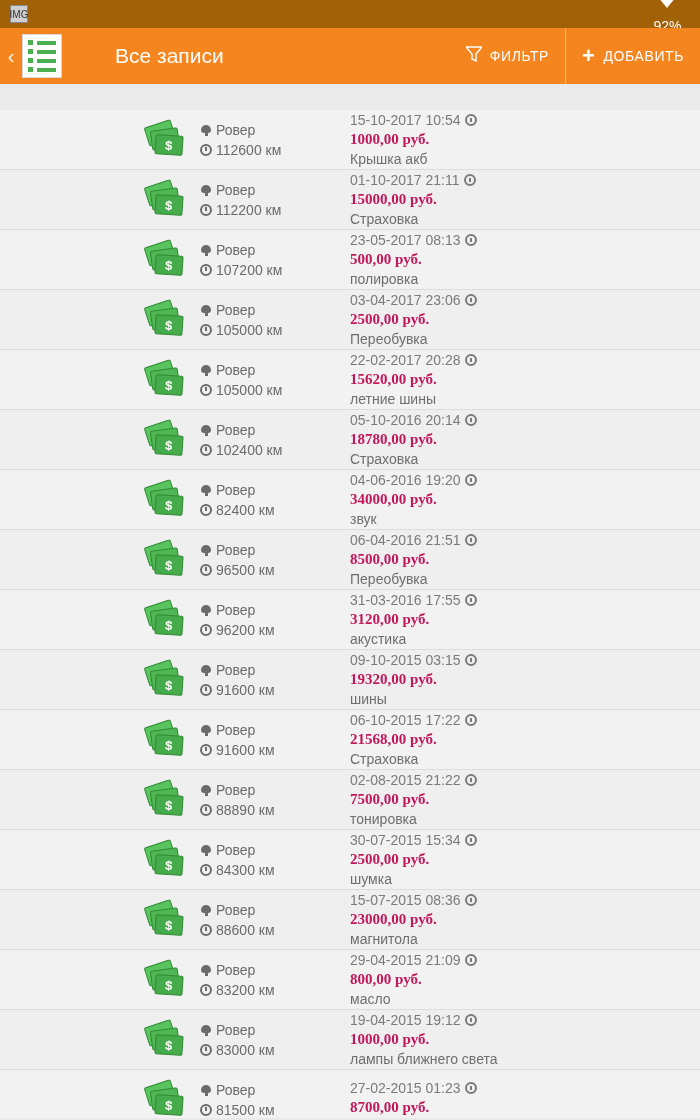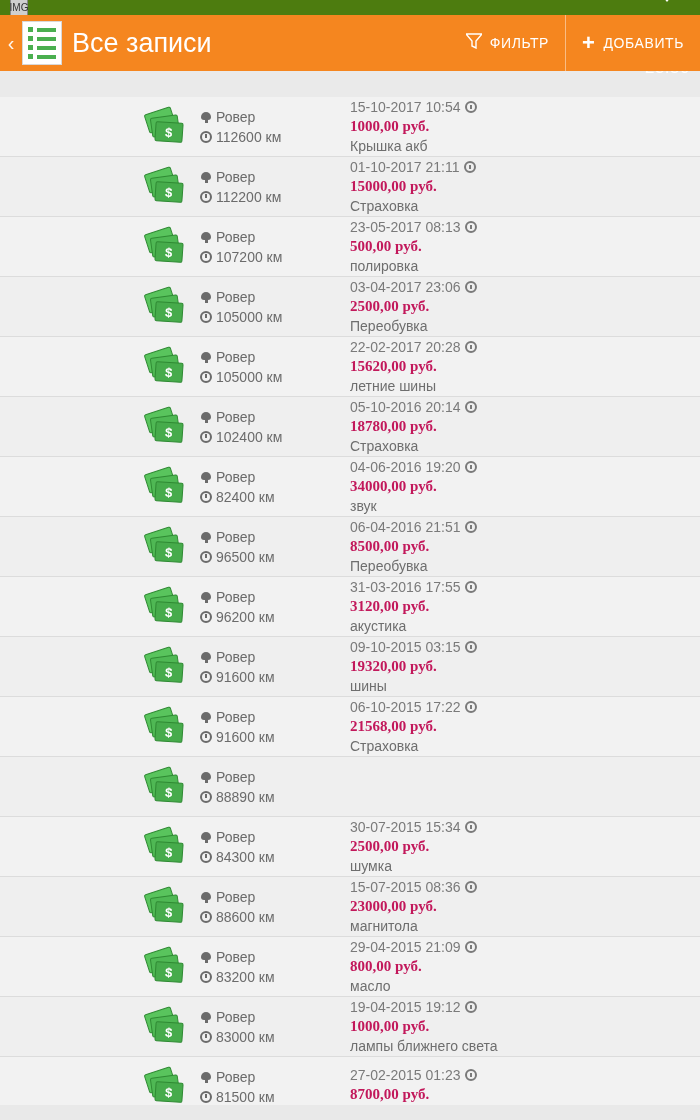--- a/index.html
+++ b/index.html
@@ -5,22 +5,22 @@
   * { box-sizing: border-box; margin: 0; padding: 0; }
   html, body {
     width: 700px; height: 1120px;
     background: #e9e9e9;
     font-family: "Liberation Sans", sans-serif;
     overflow: hidden;
   }
 
   
   .statusbar {
-    height: 15px; width: 100%;
-    background: #4d7c0f; color: #fff;
+    height: 28px; width: 100%;
+    background: #a16207; color: #fff;
     display: flex; align-items: center;
     padding: 0 10px;
     font-size: 15px;
   }
   .statusbar .left { display: flex; align-items: center; gap: 6px; flex: 1; }
   .statusbar .right { display: flex; align-items: center; gap: 8px; flex-direction: column; }
   .sb-icon { display: inline-block; line-height: 1; }
   .img-badge {
     width: 18px; height: 18px; background: #cfcfcf; color:#333;
     border: 1px solid #888; display: inline-flex;
@@ -53,21 +53,21 @@
   .app-icon {
     width: 40px; height: 44px; background: #fff;
     border: 1px solid #d8d8d8;
     display: flex; flex-direction: column; justify-content: center;
     gap: 4px; padding: 5px 5px;
     margin-right: 10px;
   }
   .app-icon .ln { display: flex; align-items: center; gap: 4px; }
   .app-icon .ln .dot { width: 5px; height: 5px; background: #4aaf4f; }
   .app-icon .ln .bar { flex: 1; height: 4px; background: #4aaf4f; }
-  .app-title { font-size: 27px; font-weight: 400; flex: 1; }
+  .app-title { font-size: 21px; font-weight: 400; flex: 1; margin-left: 43px; }
   .appbar-actions { display: flex; align-items: center; height: 100%; }
   .action {
     display: flex; align-items: center; gap: 8px;
     padding: 16px 16px; height: 100%;
     font-size: 14px; letter-spacing: .6px;
   }
   .action + .action { border-left: 1px solid rgba(255,255,255,.45); }
   .filter-glyph { font-size: 17px; }
   .plus-glyph { font-size: 22px; font-weight: bold; line-height: 1; }
 
@@ -536,20 +536,28 @@
     <div class="row-mid">
       <div class="mid-line">
         <span class="pin"></span>
         <span>Ровер</span>
       </div>
       <div class="mid-line">
         <span class="gauge"></span>
         <span>88890 км</span>
       </div>
     </div>
+    <div class="row-right">
+      <div class="date-line">
+        <span>02-08-2015 21:22</span>
+        <span class="clock-ico"></span>
+      </div>
+      <div class="amount">7500,00 руб.</div>
+      <div class="note">тонировка</div>
+    </div>
       </div>
       <div class="row">
     <div class="row-icon">
       <span class="money-icon">
         <span class="b1"></span>
             <span class="b2"></span>
             <span class="b3"></span>
             <span class="s">$</span>
       </span>
     </div>

